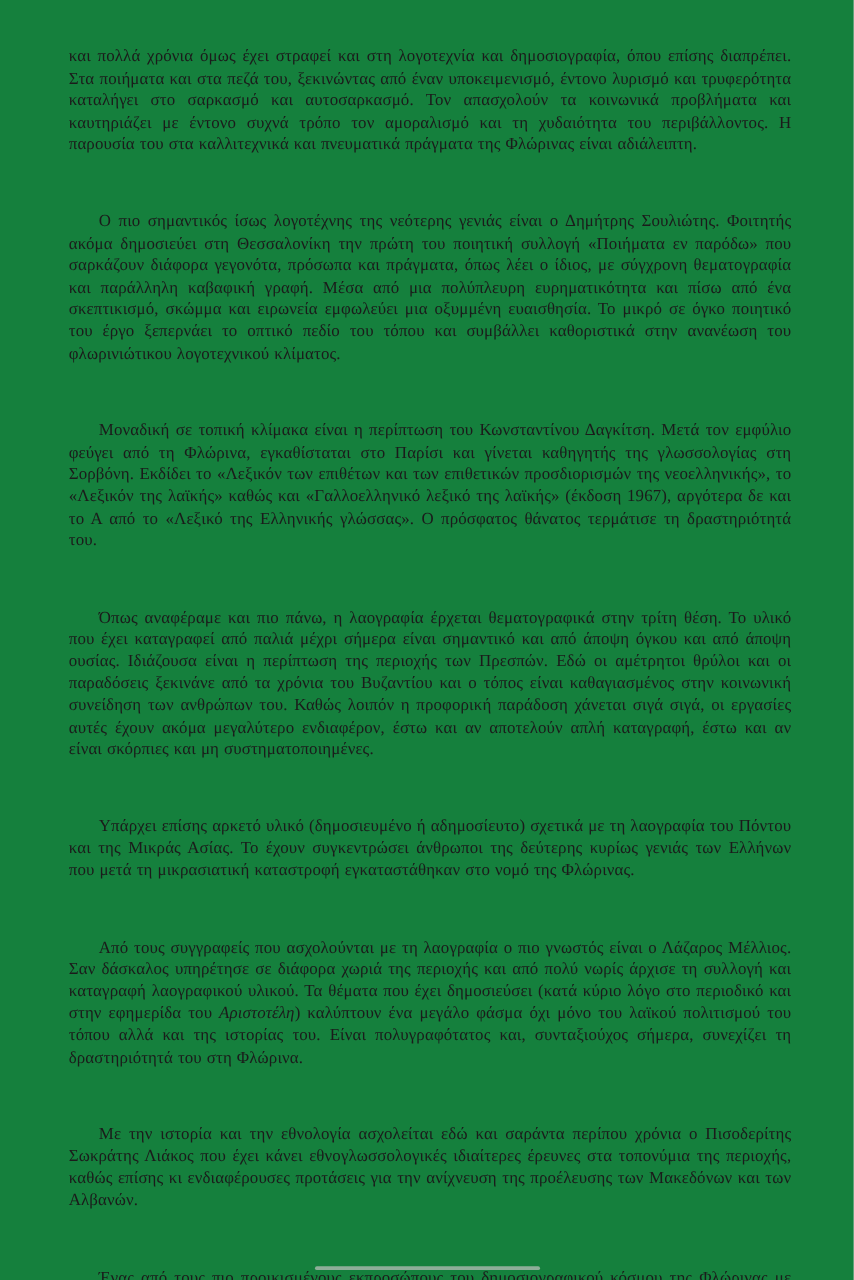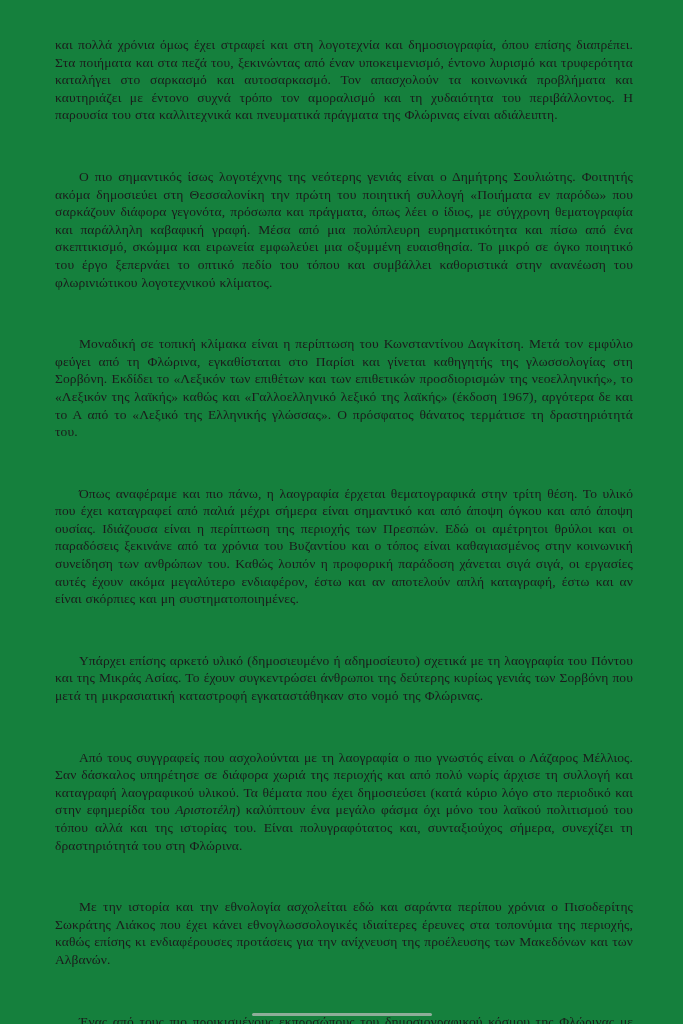--- a/index.html
+++ b/index.html
@@ -57,19 +57,19 @@
 </style>
 </head>
 <body>
 
 <div class="page">
   <div class="text-block">
       <p><span>και πολλά χρόνια όμως έχει στραφεί και στη λογοτεχνία και δημοσιογραφία, όπου επίσης διαπρέπει. Στα ποιήματα και στα πεζά του, ξεκινώντας από έναν υποκειμενισμό, έντονο λυρισμό και τρυφερότητα καταλήγει στο σαρκασμό και αυτοσαρκασμό. Τον απασχολούν τα κοινωνικά προβλήματα και καυτηριάζει με έντονο συχνά τρόπο τον αμοραλισμό και τη χυδαιότητα του περιβάλλοντος. Η παρουσία του στα καλλιτεχνικά και πνευματικά πράγματα της Φλώρινας είναι αδιάλειπτη.</span></p>
       <p class="indent spaced"><span>Ο πιο σημαντικός ίσως λογοτέχνης της νεότερης γενιάς είναι ο Δημήτρης Σουλιώτης. Φοιτητής ακόμα δημοσιεύει στη Θεσσαλονίκη την πρώτη του ποιητική συλλογή «Ποιήματα εν παρόδω» που σαρκάζουν διάφορα γεγονότα, πρόσωπα και πράγματα, όπως λέει ο ίδιος, με σύγχρονη θεματογραφία και παράλληλη καβαφική γραφή. Μέσα από μια πολύπλευρη ευρηματικότητα και πίσω από ένα σκεπτικισμό, σκώμμα και ειρωνεία εμφωλεύει μια οξυμμένη ευαισθησία. Το μικρό σε όγκο ποιητικό του έργο ξεπερνάει το οπτικό πεδίο του τόπου και συμβάλλει καθοριστικά στην ανανέωση του φλωρινιώτικου λογοτεχνικού κλίματος.</span></p>
       <p class="indent spaced"><span>Μοναδική σε τοπική κλίμακα είναι η περίπτωση του Κωνσταντίνου Δαγκίτση. Μετά τον εμφύλιο φεύγει από τη Φλώρινα, εγκαθίσταται στο Παρίσι και γίνεται καθηγητής της γλωσσολογίας στη Σορβόνη. Εκδίδει το «Λεξικόν των επιθέτων και των επιθετικών προσδιορισμών της νεοελληνικής», το «Λεξικόν της λαϊκής» καθώς και «Γαλλοελληνικό λεξικό της λαϊκής» (έκδοση 1967), αργότερα δε και το Α από το «Λεξικό της Ελληνικής γλώσσας». Ο πρόσφατος θάνατος τερμάτισε τη δραστηριότητά του.</span></p>
       <p class="indent spaced"><span>Όπως αναφέραμε και πιο πάνω, η λαογραφία έρχεται θεματογραφικά στην τρίτη θέση. Το υλικό που έχει καταγραφεί από παλιά μέχρι σήμερα είναι σημαντικό και από άποψη όγκου και από άποψη ουσίας. Ιδιάζουσα είναι η περίπτωση της περιοχής των Πρεσπών. Εδώ οι αμέτρητοι θρύλοι και οι παραδόσεις ξεκινάνε από τα χρόνια του Βυζαντίου και ο τόπος είναι καθαγιασμένος στην κοινωνική συνείδηση των ανθρώπων του. Καθώς λοιπόν η προφορική παράδοση χάνεται σιγά σιγά, οι εργασίες αυτές έχουν ακόμα μεγαλύτερο ενδιαφέρον, έστω και αν αποτελούν απλή καταγραφή, έστω και αν είναι σκόρπιες και μη συστηματοποιημένες.</span></p>
-      <p class="indent"><span>Υπάρχει επίσης αρκετό υλικό (δημοσιευμένο ή αδημοσίευτο) σχετικά με τη λαογραφία του Πόντου και της Μικράς Ασίας. Το έχουν συγκεντρώσει άνθρωποι της δεύτερης κυρίως γενιάς των Σορβόνη που μετά τη μικρασιατική καταστροφή εγκαταστάθηκαν στο νομό της Φλώρινας.</span></p>
+      <p class="indent"><span>Υπάρχει επίσης αρκετό υλικό (δημοσιευμένο ή αδημοσίευτο) σχετικά με τη λαογραφία του Πόντου και της Μικράς Ασίας. Το έχουν συγκεντρώσει άνθρωποι της δεύτερης κυρίως γενιάς των Ελλήνων που μετά τη μικρασιατική καταστροφή εγκαταστάθηκαν στο νομό της Φλώρινας.</span></p>
       <p class="indent"><span>Από τους συγγραφείς που ασχολούνται με τη λαογραφία ο πιο γνωστός είναι ο Λάζαρος Μέλλιος. Σαν δάσκαλος υπηρέτησε σε διάφορα χωριά της περιοχής και από πολύ νωρίς άρχισε τη συλλογή και καταγραφή λαογραφικού υλικού. Τα θέματα που έχει δημοσιεύσει (κατά κύριο λόγο στο περιοδικό και στην εφημερίδα του </span><i>Αριστοτέλη</i><span>) καλύπτουν ένα μεγάλο φάσμα όχι μόνο του λαϊκού πολιτισμού του τόπου αλλά και της ιστορίας του. Είναι πολυγραφότατος και, συνταξιούχος σήμερα, συνεχίζει τη δραστηριότητά του στη Φλώρινα.</span></p>
       <p class="indent spaced"><span>Με την ιστορία και την εθνολογία ασχολείται εδώ και σαράντα περίπου χρόνια ο Πισοδερίτης Σωκράτης Λιάκος που έχει κάνει εθνογλωσσολογικές ιδιαίτερες έρευνες στα τοπονύμια της περιοχής, καθώς επίσης κι ενδιαφέρουσες προτάσεις για την ανίχνευση της προέλευσης των Μακεδόνων και των Αλβανών.</span></p>
       <p class="indent spaced"><span>Ένας από τους πιο προικισμένους εκπροσώπους του δημοσιογραφικού κόσμου της Φλώρινας με πανελλαδική εμβέλεια είναι ο Νικόλαος Μέρτζος. Ξεκίνησε από τη Φλώρινα, σύντομα</span></p>
     </div>
   <div class="scan-artifact"></div>
 </div>
 
 </body></html>

